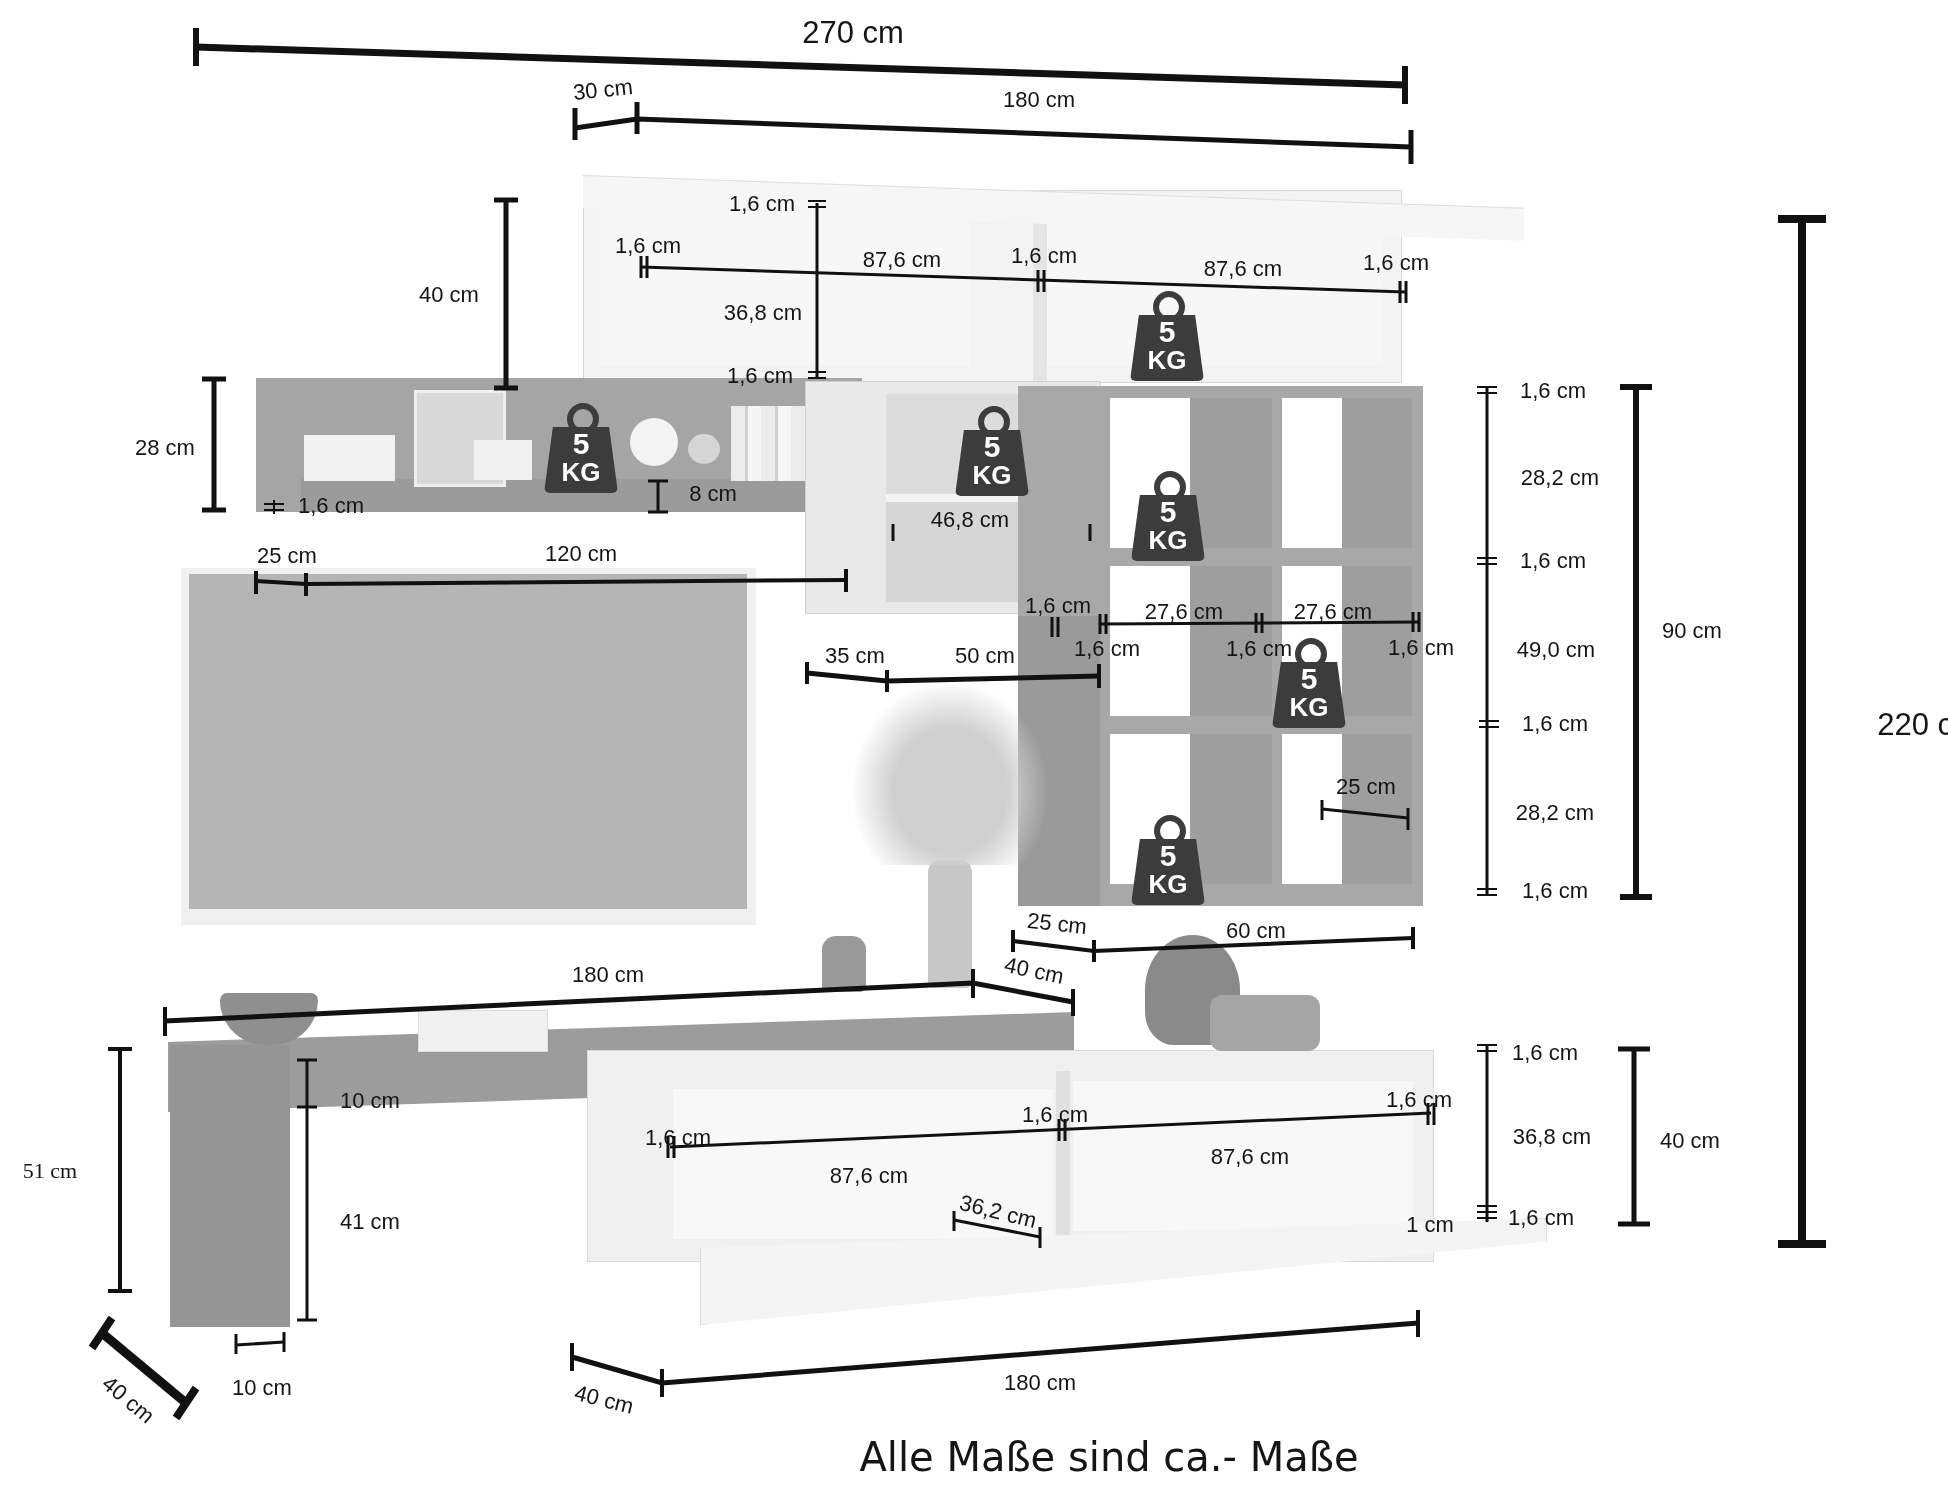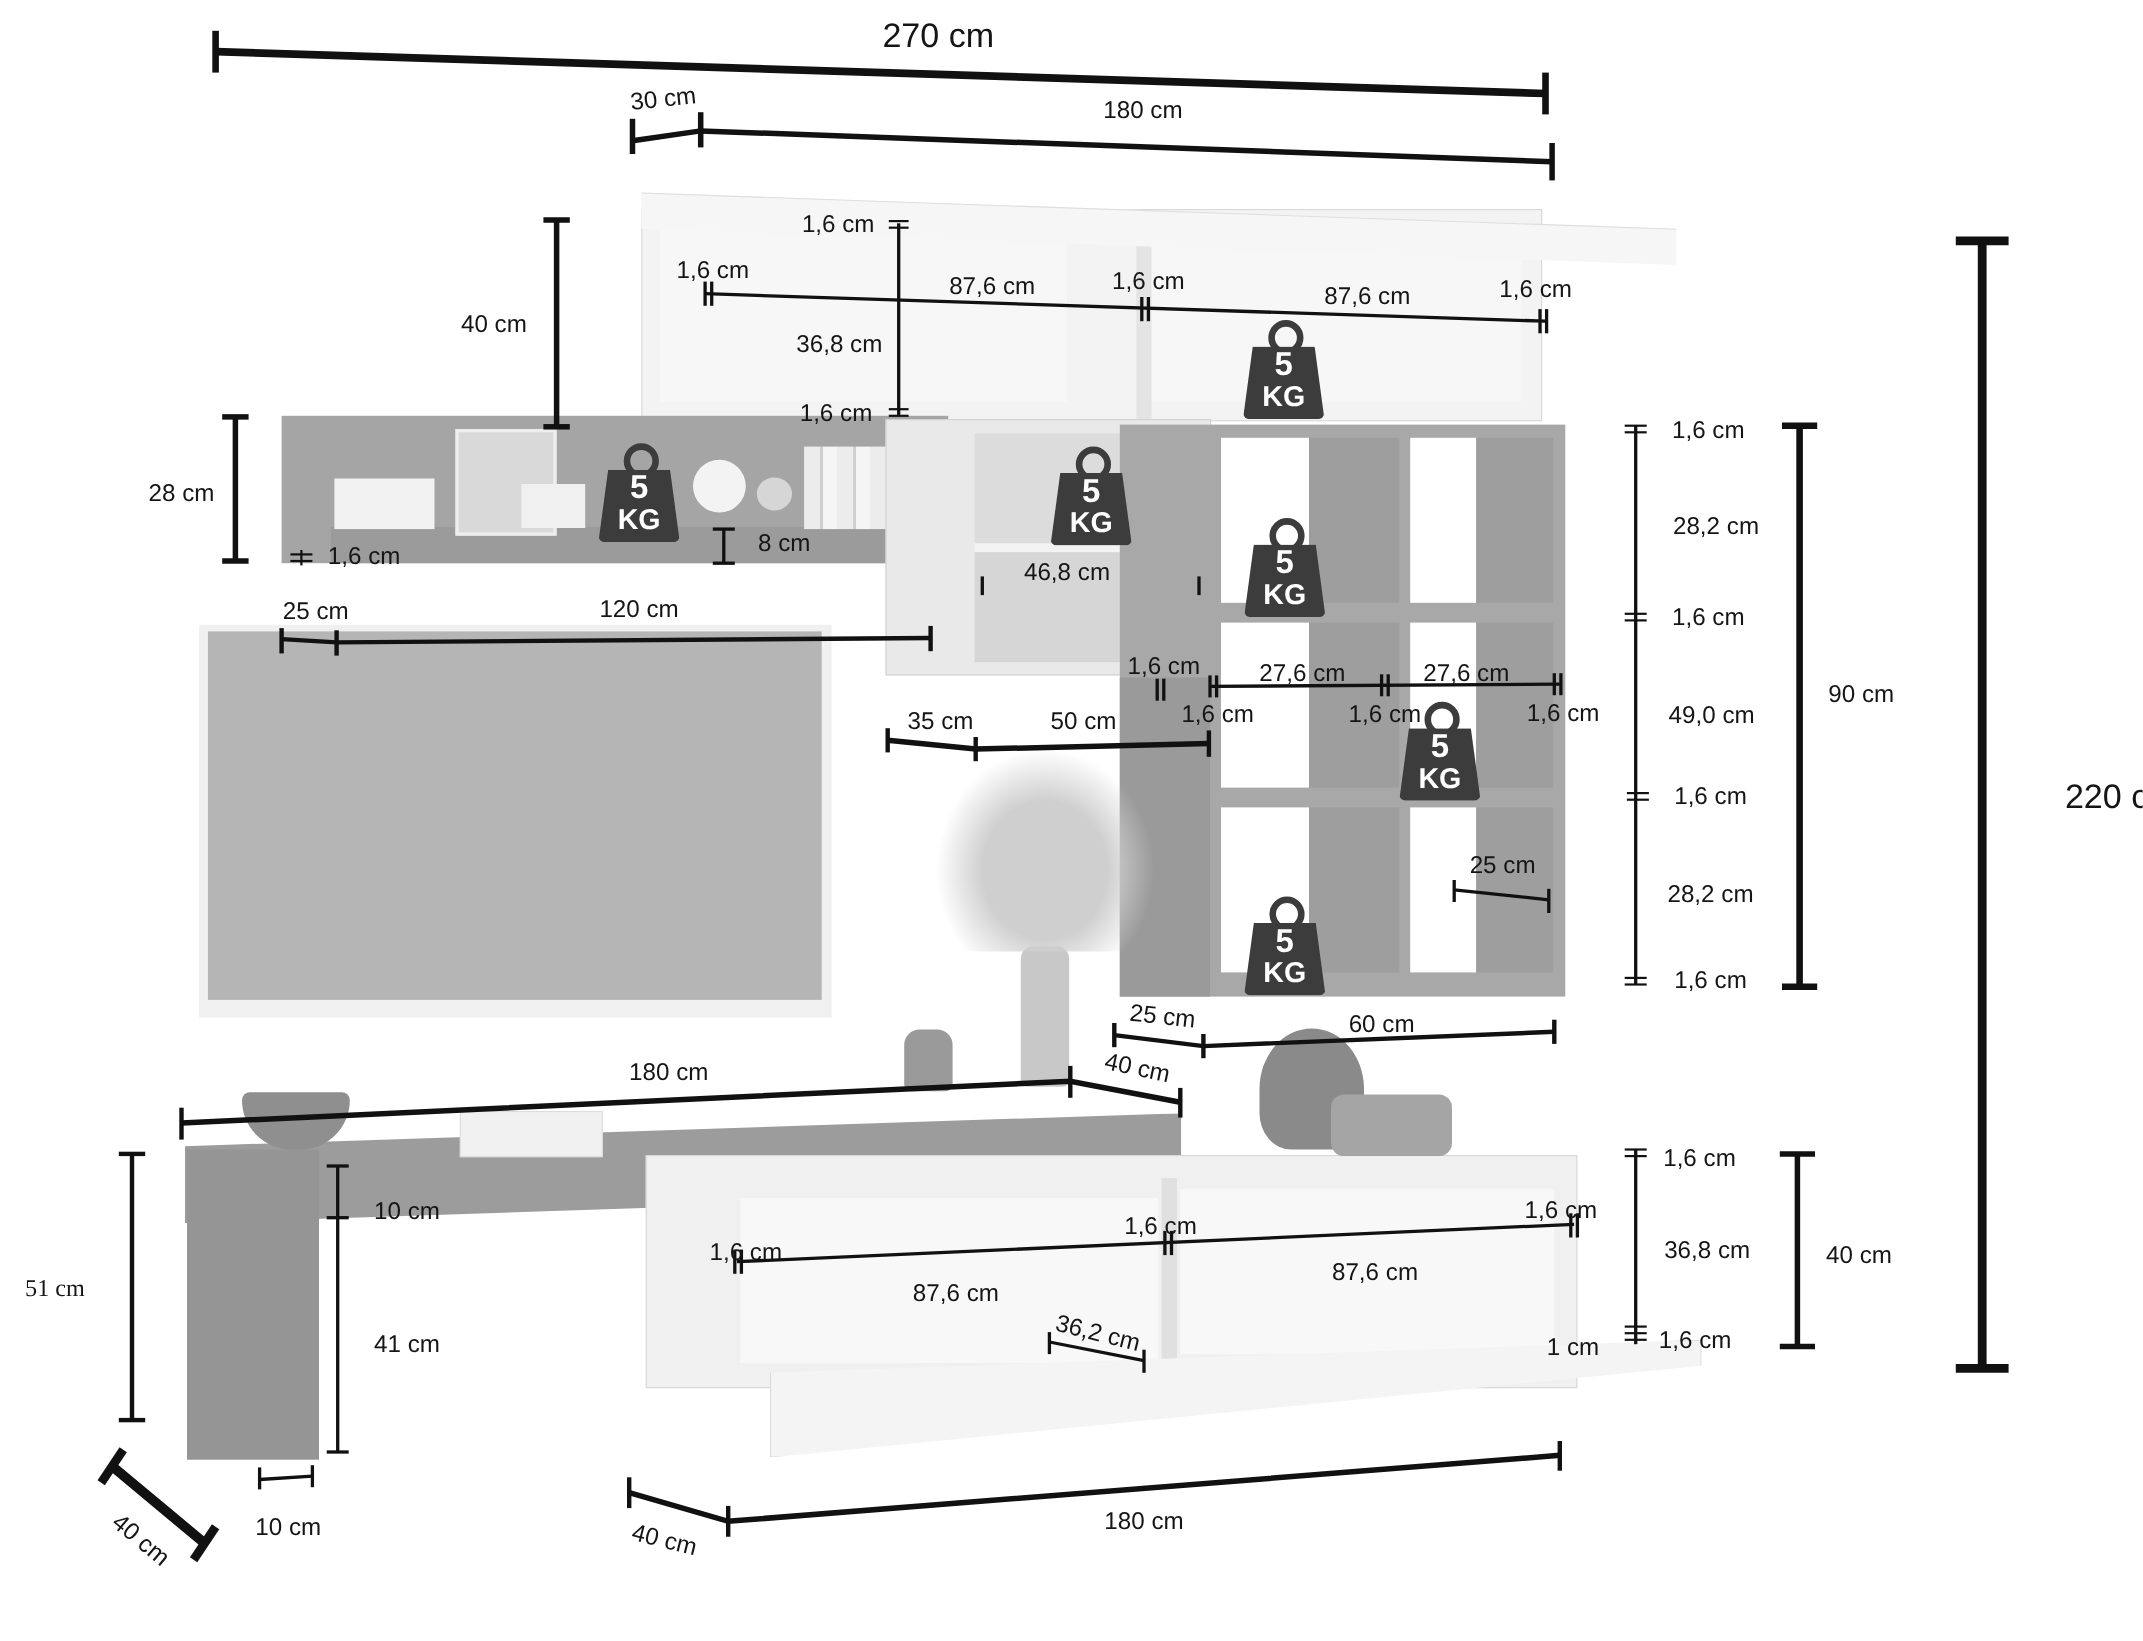--- a/index.html
+++ b/index.html
@@ -345,13 +345,14 @@
   <span class="lbl" style="left:998px;top:1212px;transform:translate(-50%,-50%) rotate(14deg);">36,2 cm</span>
   <span class="lbl" style="left:1040px;top:1383px;">180 cm</span>
   <span class="lbl" style="left:604px;top:1400px;transform:translate(-50%,-50%) rotate(14deg);">40 cm</span>
 
   <span class="lbl" style="left:1545px;top:1053px;">1,6 cm</span>
   <span class="lbl" style="left:1552px;top:1137px;">36,8 cm</span>
   <span class="lbl" style="left:1541px;top:1218px;">1,6 cm</span>
   <span class="lbl" style="left:1430px;top:1225px;">1 cm</span>
   <span class="lbl" style="left:1690px;top:1141px;">40 cm</span>
 
+  <span class="lbl huge" style="left:1109px;top:1457px;">Alle Maße sind ca.- Maße</span>
 </div>
 
 </body></html>

